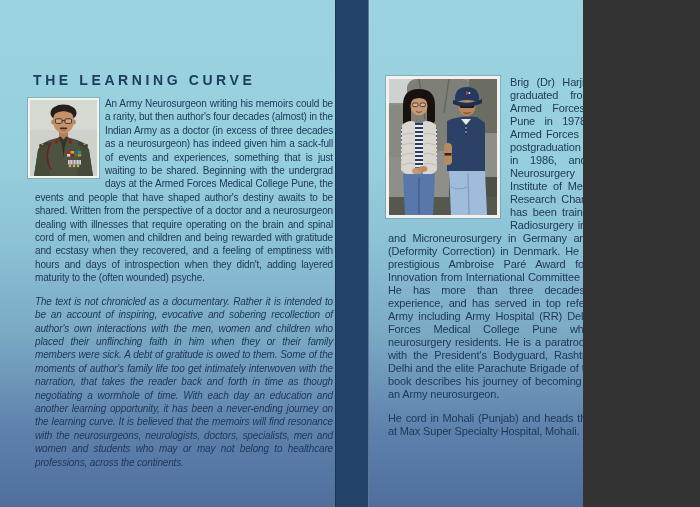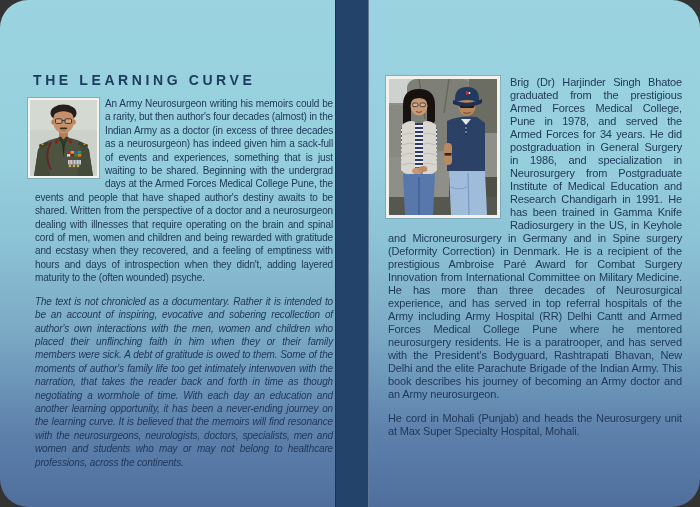--- a/index.html
+++ b/index.html
@@ -1,20 +1,19 @@
 <!DOCTYPE html>
 <html><head>
 <meta charset="utf-8">
 <style>
   html,body{margin:0;padding:0;background:#333;}
   .cover{
-    position:relative;width:700px;height:507px;overflow:hidden;
+    position:relative;width:583px;height:507px;overflow:hidden;
     font-family:"Liberation Sans",sans-serif;
     background:linear-gradient(180deg,#9bd4e0 0%,#97d0dd 30%,#8cc2d5 48%,#7aa9c4 66%,#5e81ac 85%,#4f6e9c 100%);
-    border-radius:28px;
   }
   .spine{
     position:absolute;left:335px;top:0;width:32px;height:507px;
     background:#24436a;
     border-left:1px solid rgba(10,25,45,.35);
     border-right:1px solid rgba(255,255,255,.28);
   }
   
   .title{
     position:absolute;left:33px;top:72px;margin:0;

